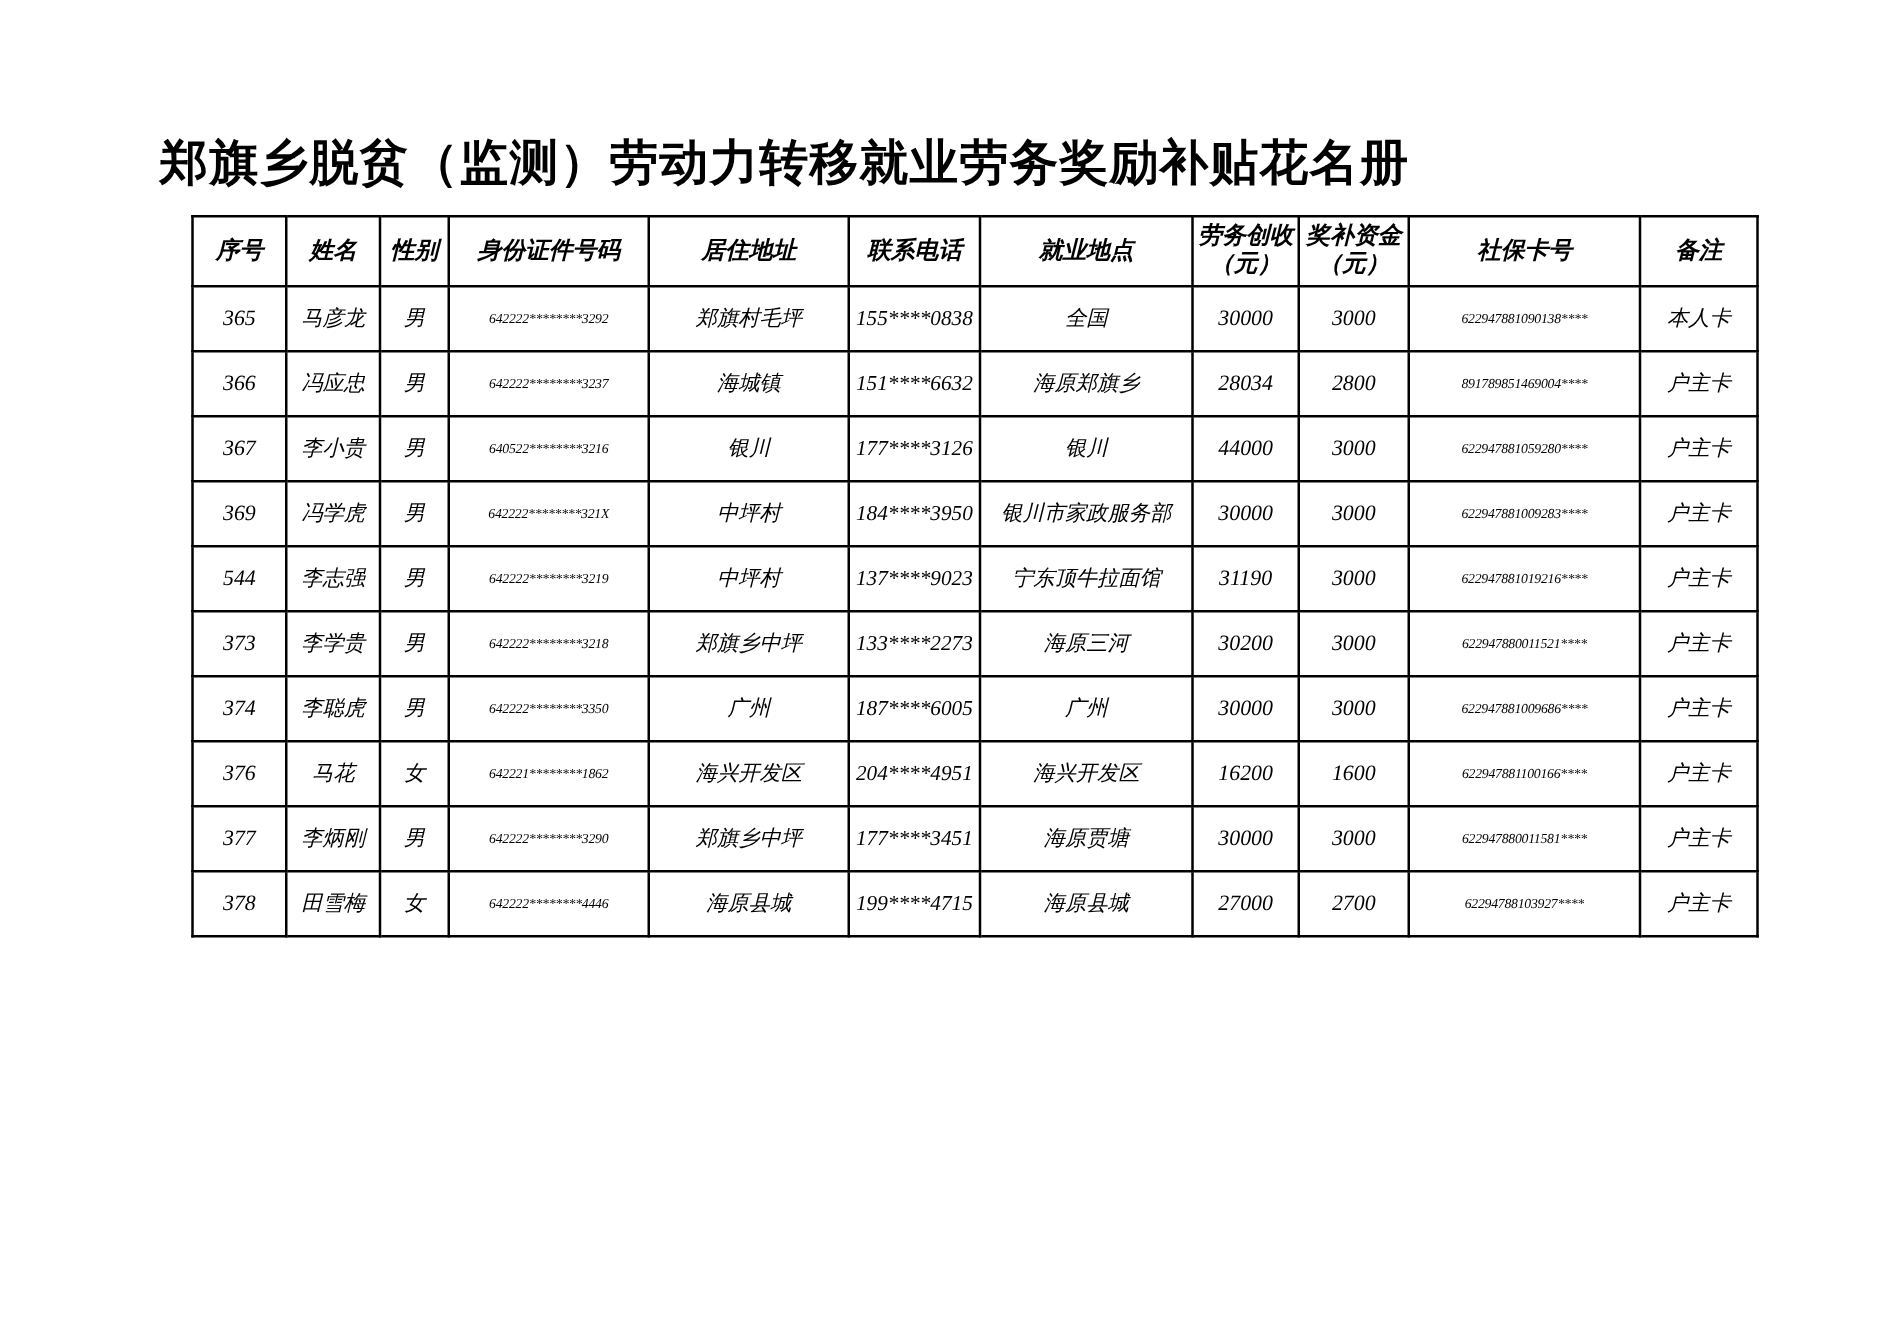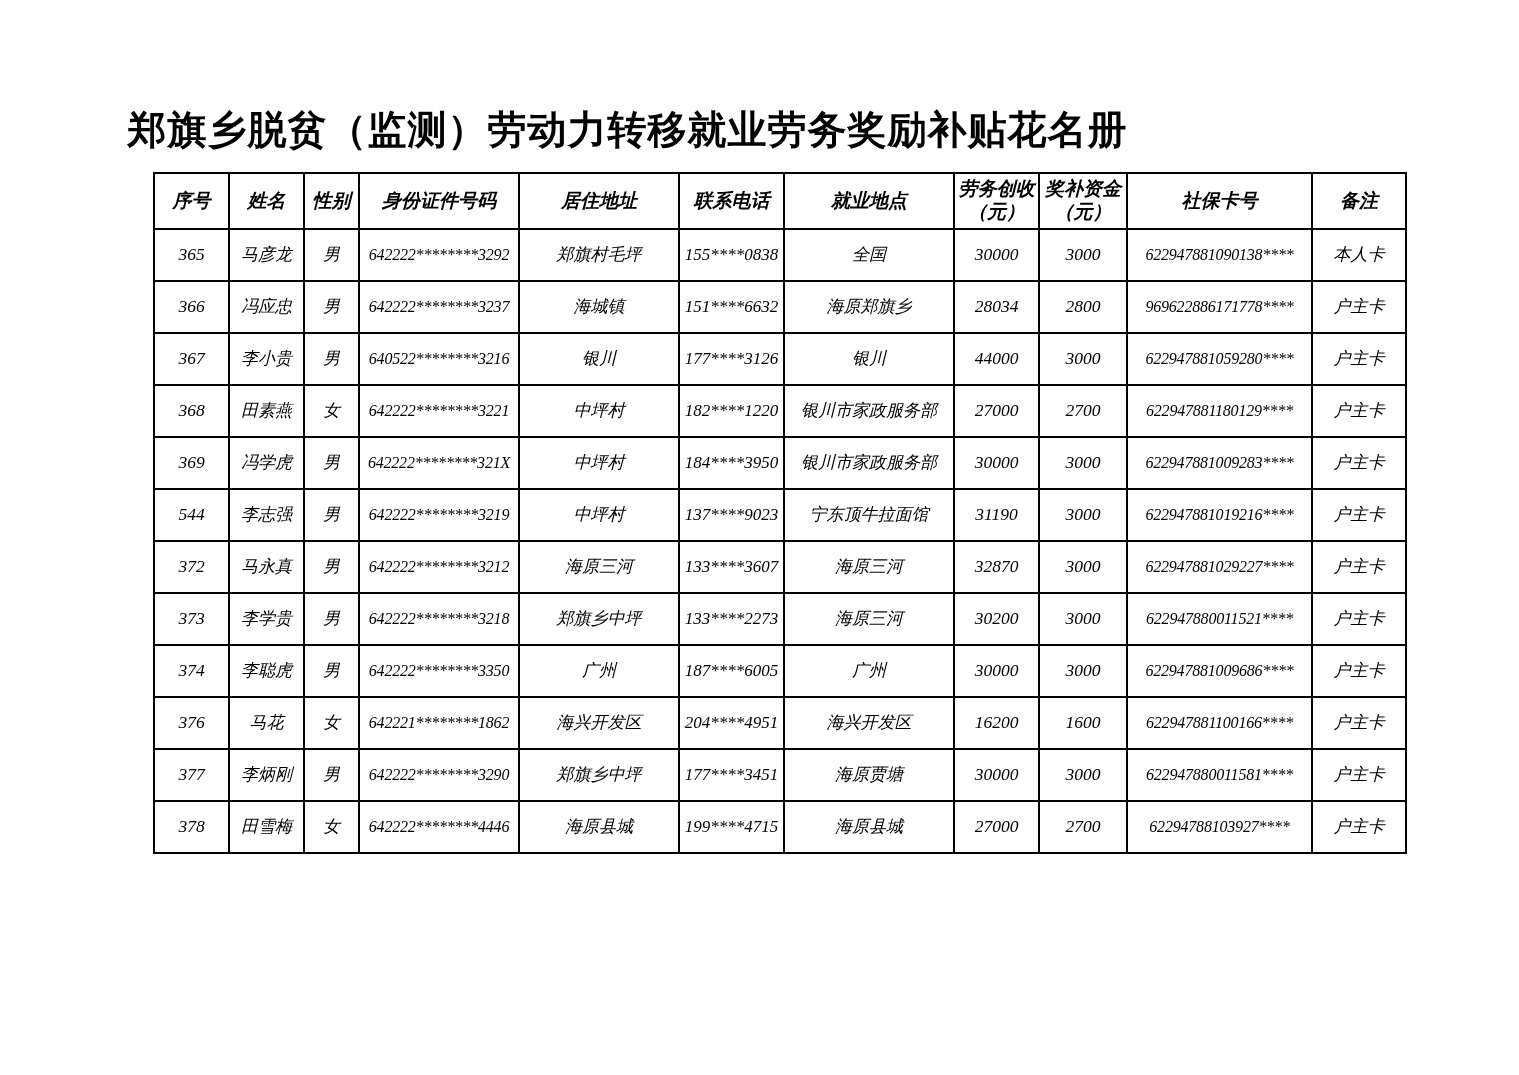--- a/index.html
+++ b/index.html
@@ -58,21 +58,21 @@
   }
   table.roster td {
     height: 52px;
     font-size: 17px;
     font-weight: normal;
     line-height: 1.1;
   }
   
   table.roster td:nth-child(4),
   table.roster td:nth-child(10) {
-    font-size: 16px;
+    font-size: 11px;
     letter-spacing: -0.2px;
     margin-top: 21px;
   }
   table.roster td:nth-child(1),
   table.roster td:nth-child(8),
   table.roster td:nth-child(9) {
     font-size: 17.5px;
   }
 </style>
 </head>
@@ -129,50 +129,37 @@
         <tr>
           <td>366</td>
           <td>冯应忠</td>
           <td>男</td>
           <td>642222********3237</td>
           <td>海城镇</td>
           <td>151****6632</td>
           <td>海原郑旗乡</td>
           <td>28034</td>
           <td>2800</td>
-          <td>969622886171778****</td>
+          <td>891789851469004****</td>
           <td>户主卡</td>
         </tr>
         <tr>
           <td>367</td>
           <td>李小贵</td>
           <td>男</td>
           <td>640522********3216</td>
           <td>银川</td>
           <td>177****3126</td>
           <td>银川</td>
           <td>44000</td>
           <td>3000</td>
           <td>622947881059280****</td>
           <td>户主卡</td>
         </tr>
         <tr>
-          <td>368</td>
-          <td>田素燕</td>
-          <td>女</td>
-          <td>642222********3221</td>
-          <td>中坪村</td>
-          <td>182****1220</td>
-          <td>银川市家政服务部</td>
-          <td>27000</td>
-          <td>2700</td>
-          <td>622947881180129****</td>
-          <td>户主卡</td>
-        </tr>
-        <tr>
           <td>369</td>
           <td>冯学虎</td>
           <td>男</td>
           <td>642222********321X</td>
           <td>中坪村</td>
           <td>184****3950</td>
           <td>银川市家政服务部</td>
           <td>30000</td>
           <td>3000</td>
           <td>622947881009283****</td>
@@ -182,33 +169,20 @@
           <td>544</td>
           <td>李志强</td>
           <td>男</td>
           <td>642222********3219</td>
           <td>中坪村</td>
           <td>137****9023</td>
           <td>宁东顶牛拉面馆</td>
           <td>31190</td>
           <td>3000</td>
           <td>622947881019216****</td>
-          <td>户主卡</td>
-        </tr>
-        <tr>
-          <td>372</td>
-          <td>马永真</td>
-          <td>男</td>
-          <td>642222********3212</td>
-          <td>海原三河</td>
-          <td>133****3607</td>
-          <td>海原三河</td>
-          <td>32870</td>
-          <td>3000</td>
-          <td>622947881029227****</td>
           <td>户主卡</td>
         </tr>
         <tr>
           <td>373</td>
           <td>李学贵</td>
           <td>男</td>
           <td>642222********3218</td>
           <td>郑旗乡中坪</td>
           <td>133****2273</td>
           <td>海原三河</td>

